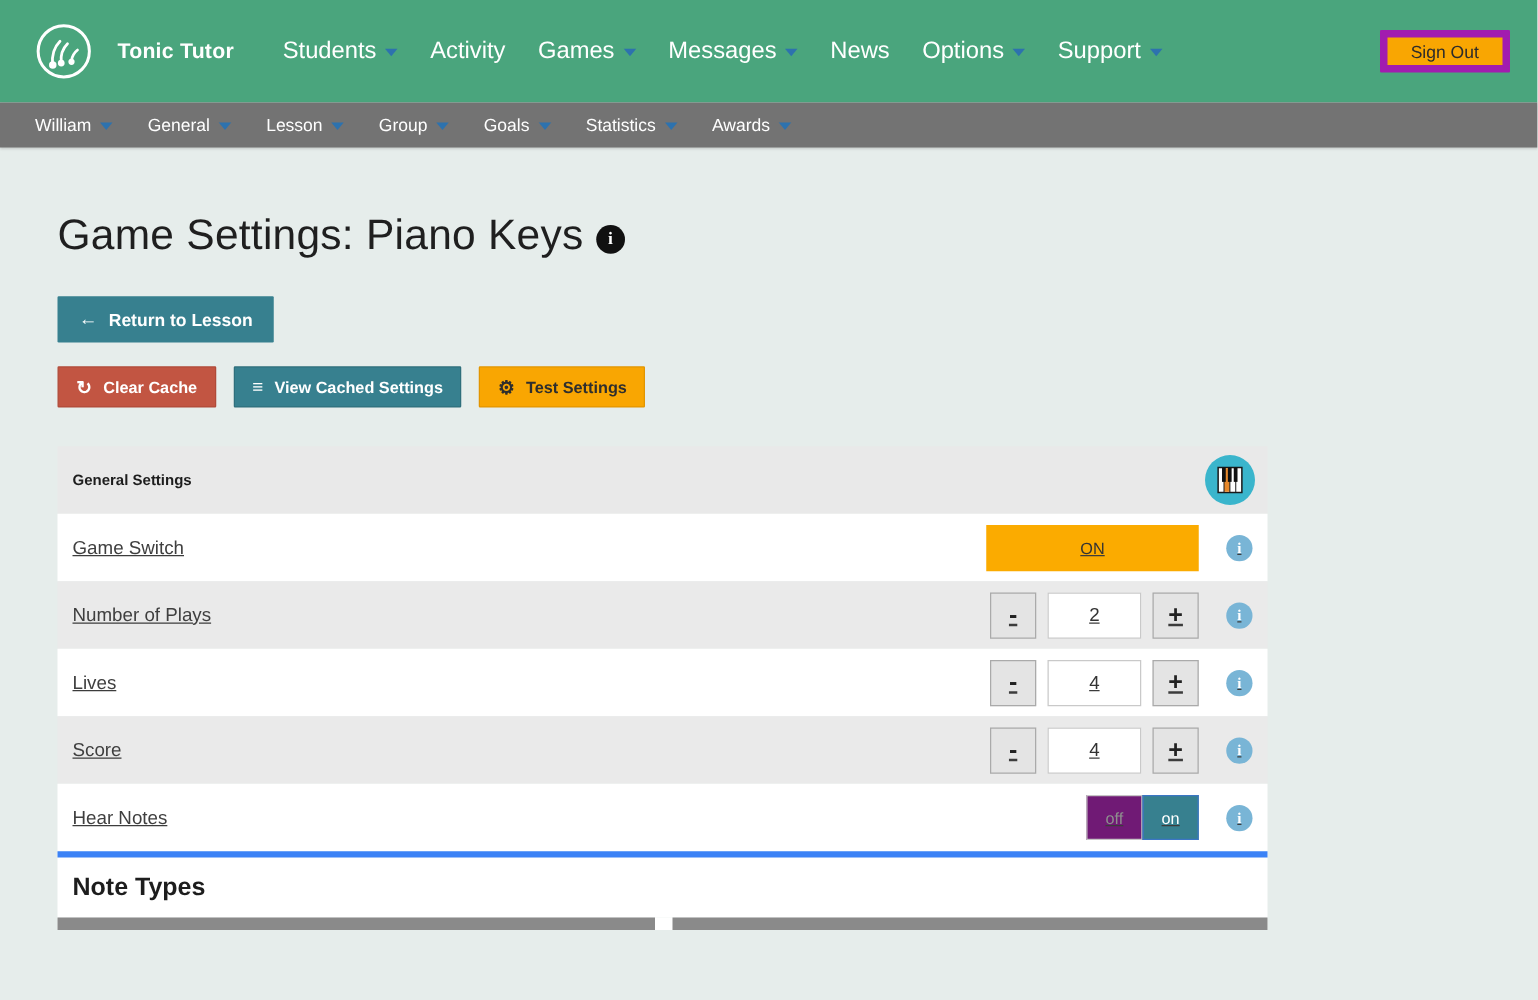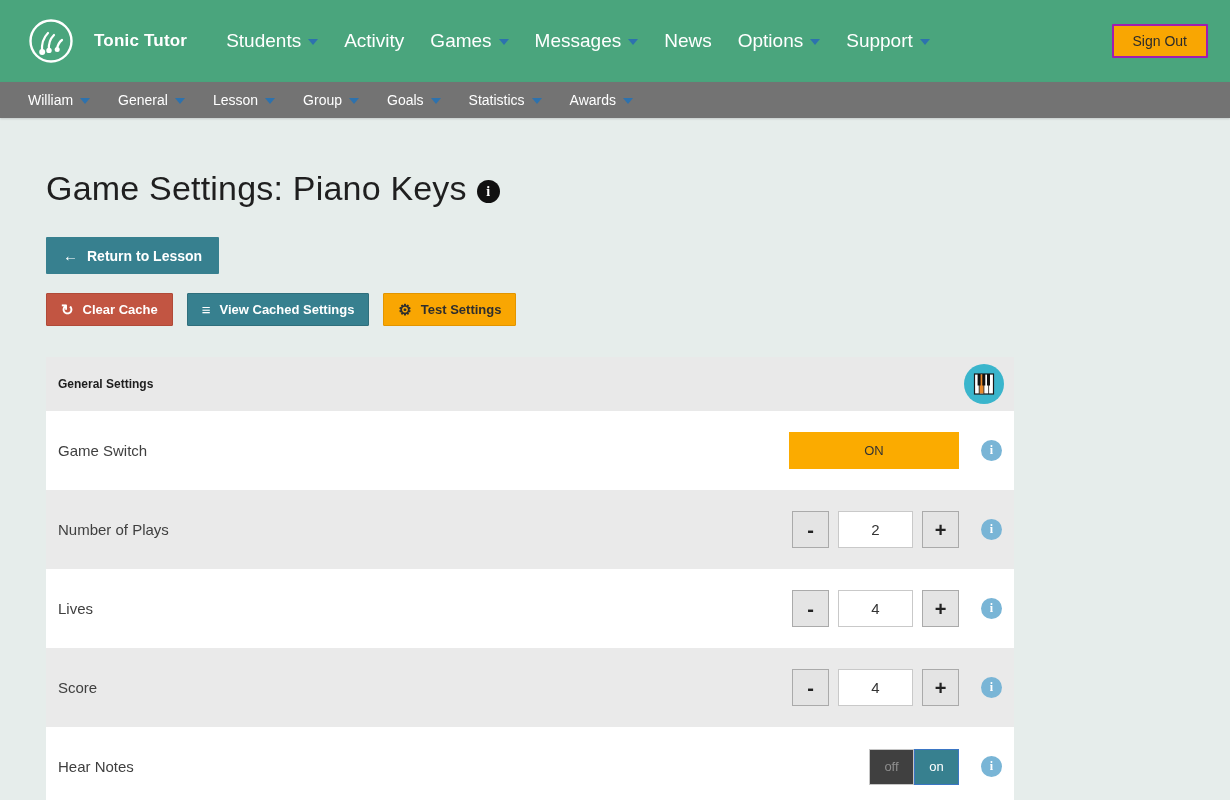--- a/index.html
+++ b/index.html
@@ -6,21 +6,21 @@
   html,body { width:1230px; height:800px; overflow:hidden; }
   body { font-family:"Liberation Sans", sans-serif; background:#e6edeb; color:#3c3c3c; }
 
   
   .topnav { height:82px; background:#4aa57d; display:flex; align-items:center; padding:0 22px 0 28px; }
   .logo { width:46px; height:46px; flex:0 0 auto; margin-right:20px; }
   .brand { color:#fff; font-size:17px; font-weight:700; margin-right:26px; letter-spacing:.2px; cursor:pointer; }
   .navitems { display:flex; align-items:center; }
   .navitem { color:#fff; font-size:19px; padding:10px 13px; display:flex; align-items:center; gap:7px; cursor:pointer; white-space:nowrap; }
   .caret { width:0; height:0; border-left:5px solid transparent; border-right:5px solid transparent; border-top:6px solid #2d72ae; margin-top:2px; }
-  .signout { margin-left:auto; background:#f9a602; color:#2b2b2b; font-size:14px; border:2px solid #a21caf; height:34px; padding:0 19px; cursor:pointer; font-family:inherit; border-radius:1px; }
+  .signout { margin-left:auto; background:#f9a602; color:#2b2b2b; font-size:14px; border:6px solid #a21caf; height:34px; padding:0 19px; cursor:pointer; font-family:inherit; border-radius:1px; }
 
   
   .subnav { height:36px; background:#737373; display:flex; align-items:center; padding:0 22px 0 28px; box-shadow:0 1px 2px rgba(0,0,0,.15); }
   .subitem { color:#fff; font-size:14px; padding:8px 11px 8px 0; margin-right:17px; display:flex; align-items:center; gap:7px; cursor:pointer; white-space:nowrap; }
 
   
   .content { padding:0 46px; }
   .pagetitle { margin-top:51px; display:flex; align-items:center; gap:10px; }
   .pagetitle h1 { font-size:34px; font-weight:500; color:#1f1f1f; letter-spacing:.2px; }
   .title-info { width:23px; height:23px; border-radius:50%; background:#111; color:#fff; display:flex; align-items:center; justify-content:center; font-size:14px; font-weight:700; font-family:"Liberation Serif", serif; cursor:pointer; margin-top:6px; }
@@ -33,35 +33,35 @@
   .btn-teal { background:#37808f; color:#fff; border:1px solid #2f6f7c; }
   .btn-orange { background:#f9a602; color:#2e2e2e; border:1px solid #e29500; }
   .btn .ic { font-weight:700; font-size:15px; }
 
   
   .card { margin-top:31px; width:968px; }
   .card-header { height:54px; background:#e9e9e9; display:flex; align-items:center; padding:0 10px 0 12px; }
   .card-header h2 { font-size:12px; font-weight:700; color:#1d1d1d; }
   .piano-badge { margin-left:auto; width:40px; height:40px; }
 
-  .row { height:79px; display:flex; align-items:center; padding:0 12px; }
+  .row { height:54px; display:flex; align-items:center; padding:0 12px;text-decoration:underline; }
   .row.white { background:#fff; }
   .row.gray { background:#eaeaea; }
   .row-label { font-size:15px; color:#3f3f3f; }
   .controls { margin-left:auto; display:flex; align-items:center; }
 
   .switch-on { width:170px; height:37px; background:#fbab00; border:1px solid #edgea0; border:none; color:#333; font-size:13px; font-family:inherit; cursor:pointer; }
 
   .stepper { display:flex; align-items:center; gap:9px; }
   .step-btn { width:37px; height:37px; background:#e4e4e4; border:1px solid #aaa; font-size:20px; font-weight:700; color:#222; cursor:pointer; font-family:inherit; line-height:1; }
   .step-input { width:75px; height:37px; border:1px solid #c9c9c9; text-align:center; font-size:15px; color:#333; font-family:inherit; background:#fff; }
 
   .toggle { display:flex; }
   .tg { width:45px; height:36px; display:flex; align-items:center; justify-content:center; font-size:13px; cursor:pointer; font-family:inherit; }
-  .tg-off { background:#404040; color:#8e8e8e; border:1px solid #c6c6c6; }
+  .tg-off { background:#701a75; color:#8e8e8e; border:1px solid #c6c6c6; }
   .tg-on { background:#37808f; color:#fff; border:1px solid #3b76c4; }
 
   .info-dot { width:21px; height:21px; margin-left:22px; border-radius:50%; background:#79b5d6; color:#fff; display:flex; align-items:center; justify-content:center; font-size:12px; font-weight:700; font-family:"Liberation Serif", serif; cursor:pointer; flex:0 0 auto; }
 
   .notetypes { background:#fff; border-top:5px solid #3b82f6; height:53px; display:flex; align-items:center; padding:0 12px; }
   .notetypes h2 { font-size:20px; font-weight:700; color:#1d1d1d; }
   .bars { display:flex; gap:14px; background:#fff; }
   .bar { height:10px; background:#8a8a8a; }
   .bar1 { width:478px; }
   .bar2 { flex:1; }

